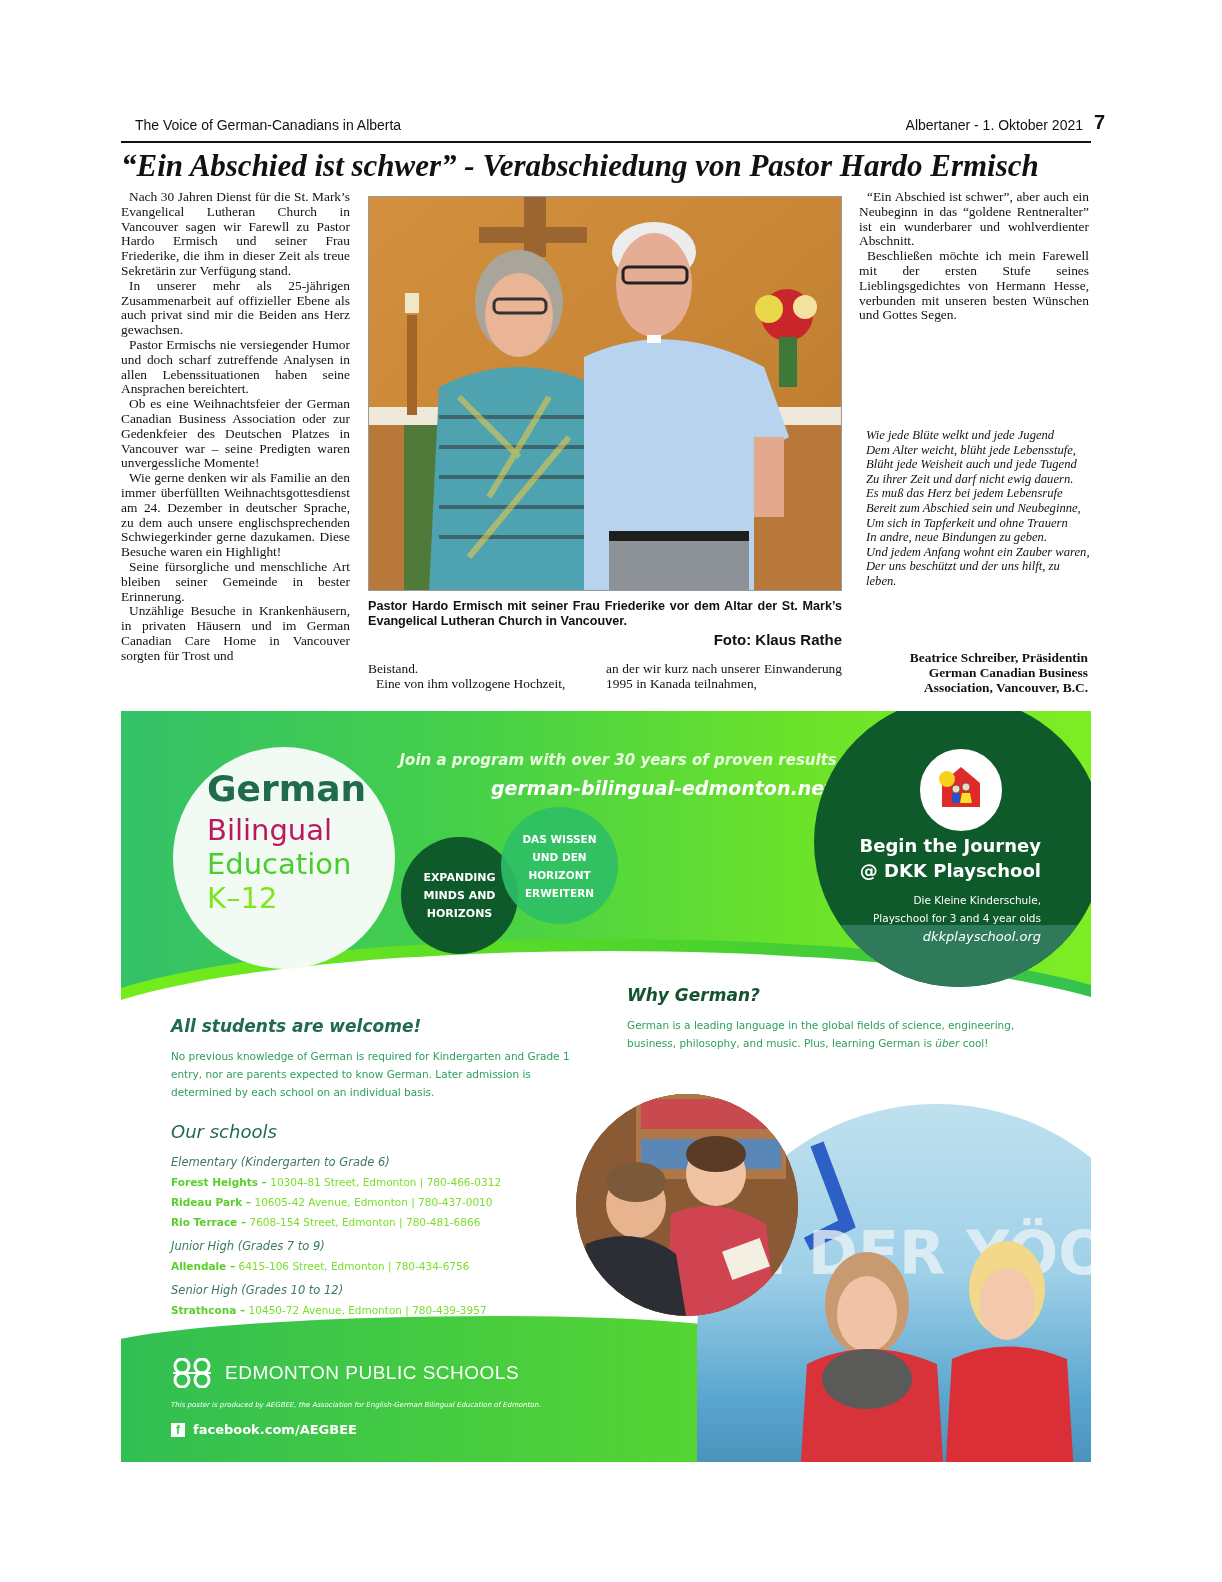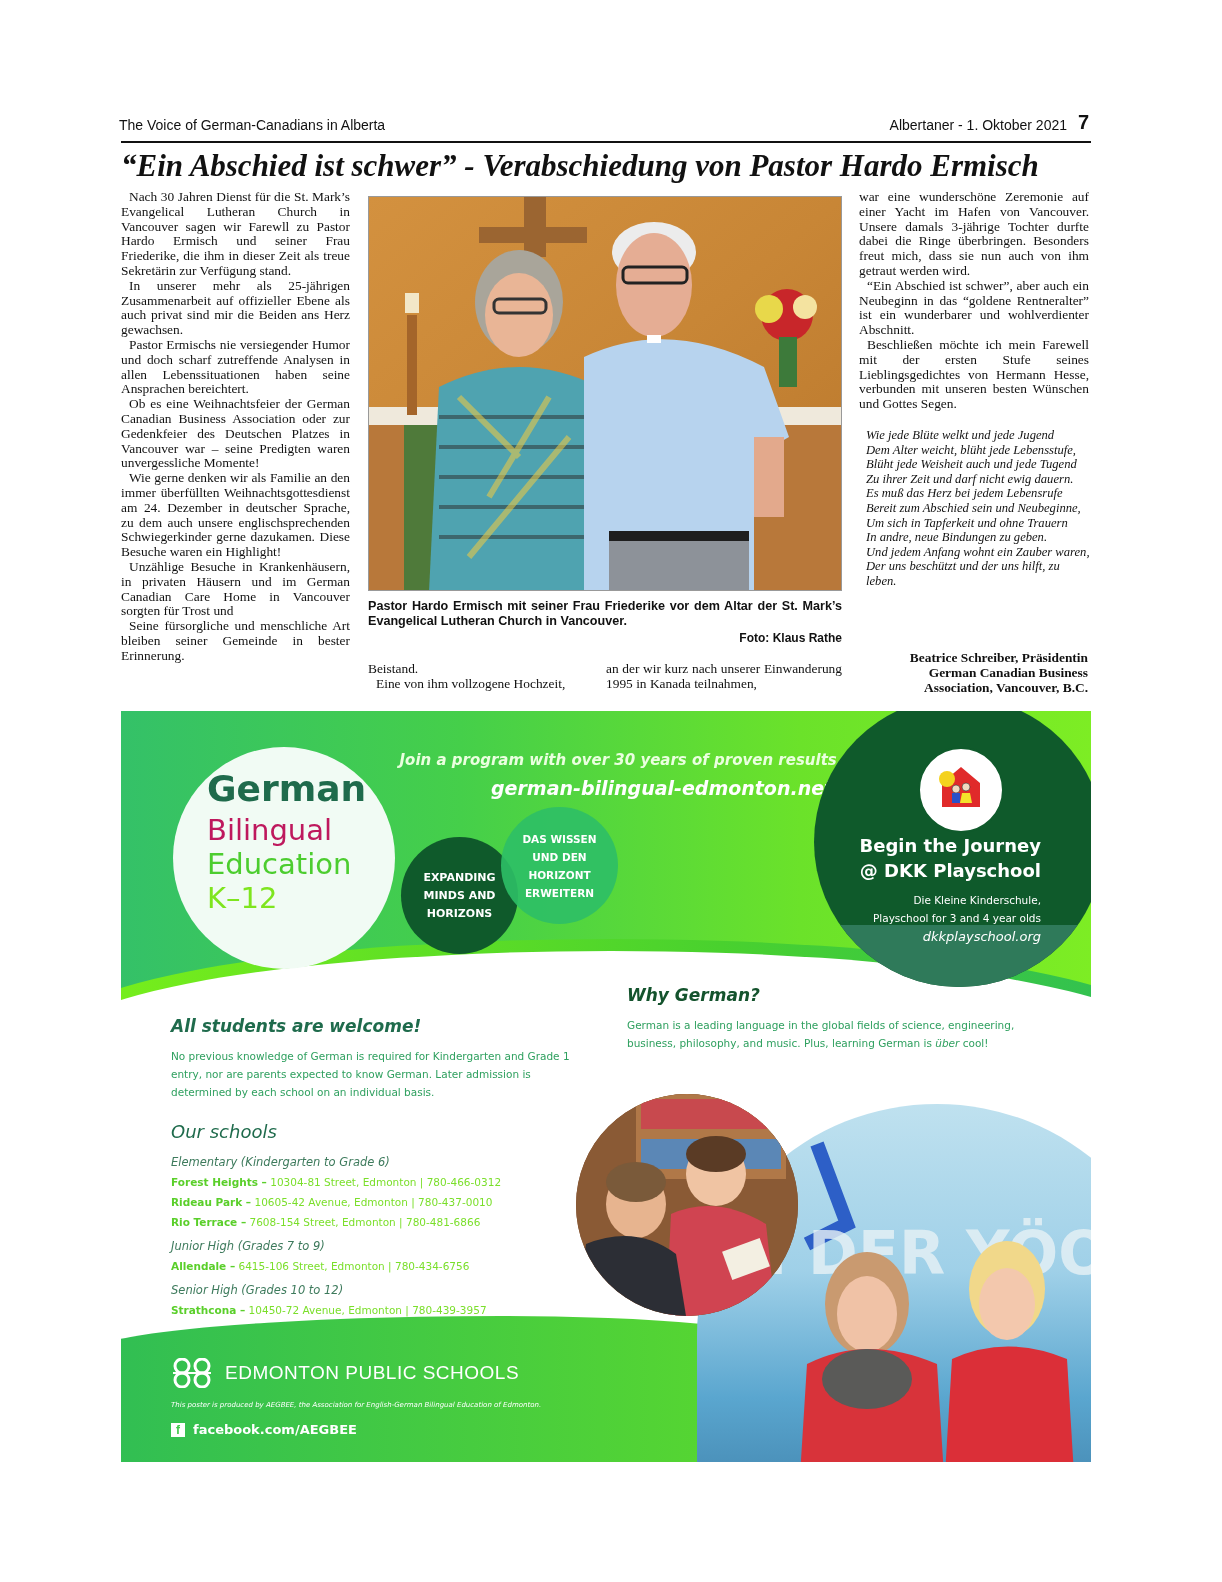--- a/index.html
+++ b/index.html
@@ -1,40 +1,40 @@
 <!DOCTYPE html>
 <html><head>
 <meta charset="utf-8">
 <style>
   * { box-sizing: border-box; margin: 0; padding: 0; }
   html, body { width: 1222px; height: 1582px; background: #ffffff; }
   body { position: relative; font-family: "Liberation Serif", serif; color: #111; overflow: hidden; }
 
-  .running-head { position: absolute; left: 119px; top: 115px; width: 970px; height: 20px; font-family: "Liberation Sans", sans-serif; font-size: 14px; color: #111; }
+  .running-head { position: absolute; left: 135px; top: 115px; width: 970px; height: 20px; font-family: "Liberation Sans", sans-serif; font-size: 14px; color: #111; }
   .running-head .left { position: absolute; left: 0; top: 2px; }
   .running-head .right { position: absolute; right: 22px; top: 2px; }
   .running-head .pageno { position: absolute; right: 0; top: -4px; font-size: 20px; font-weight: bold; }
   .head-rule { position: absolute; left: 121px; top: 141px; width: 970px; height: 2px; background: #111; }
 
   .headline { position: absolute; left: 121px; top: 146px; width: 970px; font-family: "Liberation Serif", serif; font-style: italic; font-size: 31px; line-height: 40px; letter-spacing: 0px; }
 
   .col { position: absolute; font-size: 13.4px; line-height: 14.8px; text-align: justify; hyphens: auto; }
   .col p { text-indent: 8px; }
   .col1 { left: 121px; top: 190px; width: 229px; }
   .col2 { left: 368px; top: 662px; width: 228px; }
   .col3 { left: 606px; top: 662px; width: 236px; }
   .col4 { left: 859px; top: 190px; width: 230px; }
 
   .poem { position: absolute; left: 866px; top: 428px; width: 224px; font-style: italic; font-size: 12.6px; line-height: 14.6px; }
   .poem div { white-space: normal; }
   .signature { position: absolute; left: 860px; top: 650px; width: 228px; text-align: right; font-weight: bold; font-size: 13.4px; line-height: 15px; }
 
   .photo { position: absolute; left: 368px; top: 196px; width: 474px; height: 395px; overflow: hidden; background: #c98a3e; border: 1px solid #999; }
   .caption { position: absolute; left: 368px; top: 599px; width: 474px; font-family: "Liberation Sans", sans-serif; font-weight: bold; font-size: 12.6px; line-height: 15px; text-align: justify; }
-  .credit { position: absolute; left: 368px; top: 631px; width: 474px; text-align: right; font-family: "Liberation Sans", sans-serif; font-weight: bold; font-size: 12px; }
+  .credit { position: absolute; left: 368px; top: 631px; width: 474px; text-align: right; font-family: "Liberation Sans", sans-serif; font-weight: bold; font-size: 15px; }
 
   
   .ad { position: absolute; left: 121px; top: 711px; width: 970px; height: 751px; overflow: hidden; background: #ffffff; font-family: "DejaVu Sans", sans-serif; }
   .ad-band { position: absolute; left: 0; top: 0; width: 970px; height: 280px; background: linear-gradient(90deg, #34c168 0%, #45cf4a 35%, #6be22a 70%, #7ded24 100%); }
   .ad-wave { position: absolute; left: -60px; top: 240px; width: 1100px; height: 90px; background: #fff; border-radius: 50% 50% 0 0 / 100% 100% 0 0; }
   .ad-wave-lime { position: absolute; left: -60px; top: 228px; width: 1100px; height: 90px; background: linear-gradient(90deg, #7af01a, #49d12e 60%, #2fbf55); border-radius: 50% 50% 0 0 / 100% 100% 0 0; }
   .white-circle { position: absolute; left: 52px; top: 36px; width: 222px; height: 222px; border-radius: 50%; background: #f1fbf4; }
   .gbe-title { position: absolute; left: 86px; top: 58px; font-family: "DejaVu Sans", sans-serif; }
   .gbe-german { font-size: 36px; font-weight: bold; color: #1f6b4c; line-height: 40px; }
   .gbe-bilingual { font-size: 29px; color: #be185d; line-height: 34px; margin-top: 4px; }
@@ -88,22 +88,22 @@
 <div class="head-rule"></div>
 
 <h1 class="headline">“Ein Abschied ist schwer” - Verabschiedung von Pastor Hardo Ermisch</h1>
 
 <div class="col col1">
   <p>Nach 30 Jahren Dienst für die St. Mark’s Evangelical Lutheran Church in Vancouver sagen wir Farewll zu Pastor Hardo Ermisch und seiner Frau Friederike, die ihm in dieser Zeit als treue Sekretärin zur Verfügung stand.</p>
   <p>In unserer mehr als 25-jährigen Zusammenarbeit auf offizieller Ebene als auch privat sind mir die Beiden ans Herz gewachsen.</p>
   <p>Pastor Ermischs nie versiegender Humor und doch scharf zutreffende Analysen in allen Lebenssituationen haben seine Ansprachen bereichtert.</p>
   <p>Ob es eine Weihnachtsfeier der German Canadian Business Association oder zur Gedenkfeier des Deutschen Platzes in Vancouver war – seine Predigten waren unvergessliche Momente!</p>
   <p>Wie gerne denken wir als Familie an den immer überfüllten Weihnachtsgottesdienst am 24. Dezember in deutscher Sprache, zu dem auch unsere englischsprechenden Schwiegerkinder gerne dazukamen. Diese Besuche waren ein Highlight!</p>
+  <p>Seine fürsorgliche und menschliche Art bleiben seiner Gemeinde in bester Erinnerung.</p>
   <p>Unzählige Besuche in Krankenhäusern, in privaten Häusern und im German Canadian Care Home in Vancouver sorgten für Trost und</p>
-  <p>Seine fürsorgliche und menschliche Art bleiben seiner Gemeinde in bester Erinnerung.</p>
 </div>
 
 <div class="photo">
   <svg width="474" height="395" viewBox="0 0 474 395">
     <defs>
       <linearGradient id="wood" x1="0" x2="1" y1="0" y2="1">
         <stop offset="0" stop-color="#d3913f"></stop>
         <stop offset="0.5" stop-color="#c88636"></stop>
         <stop offset="1" stop-color="#b9772c"></stop>
       </linearGradient>
@@ -147,21 +147,20 @@
 <div class="col col2">
   <p style="text-indent:0">Beistand.</p>
   <p>Eine von ihm vollzogene Hochzeit,</p>
 </div>
 
 <div class="col col3">
   <p style="text-indent:0">an der wir kurz nach unserer Einwanderung 1995 in Kanada teilnahmen,</p>
 </div>
 
 <div class="col col4">
-  <p style="text-indent:0">war eine wunderschöne Zeremonie auf einer Yacht im Hafen von Vancouver. Unsere damals 3-jährige Tochter durfte dabei die Ringe überbringen. Besonders freut mich, dass sie nun auch von ihm getraut werden wird.</p>
   <p>“Ein Abschied ist schwer”, aber auch ein Neubeginn in das “goldene Rentneralter” ist ein wunderbarer und wohlverdienter Abschnitt.</p>
   <p>Beschließen möchte ich mein Farewell mit der ersten Stufe seines Lieblingsgedichtes von Hermann Hesse, verbunden mit unseren besten Wünschen und Gottes Segen.</p>
 </div>
 
 <div class="poem">
   <div>Wie jede Blüte welkt und jede Jugend</div>
   <div>Dem Alter weicht, blüht jede Lebensstufe,</div>
   <div>Blüht jede Weisheit auch und jede Tugend</div>
   <div>Zu ihrer Zeit und darf nicht ewig dauern.</div>
   <div>Es muß das Herz bei jedem Lebensrufe</div>

